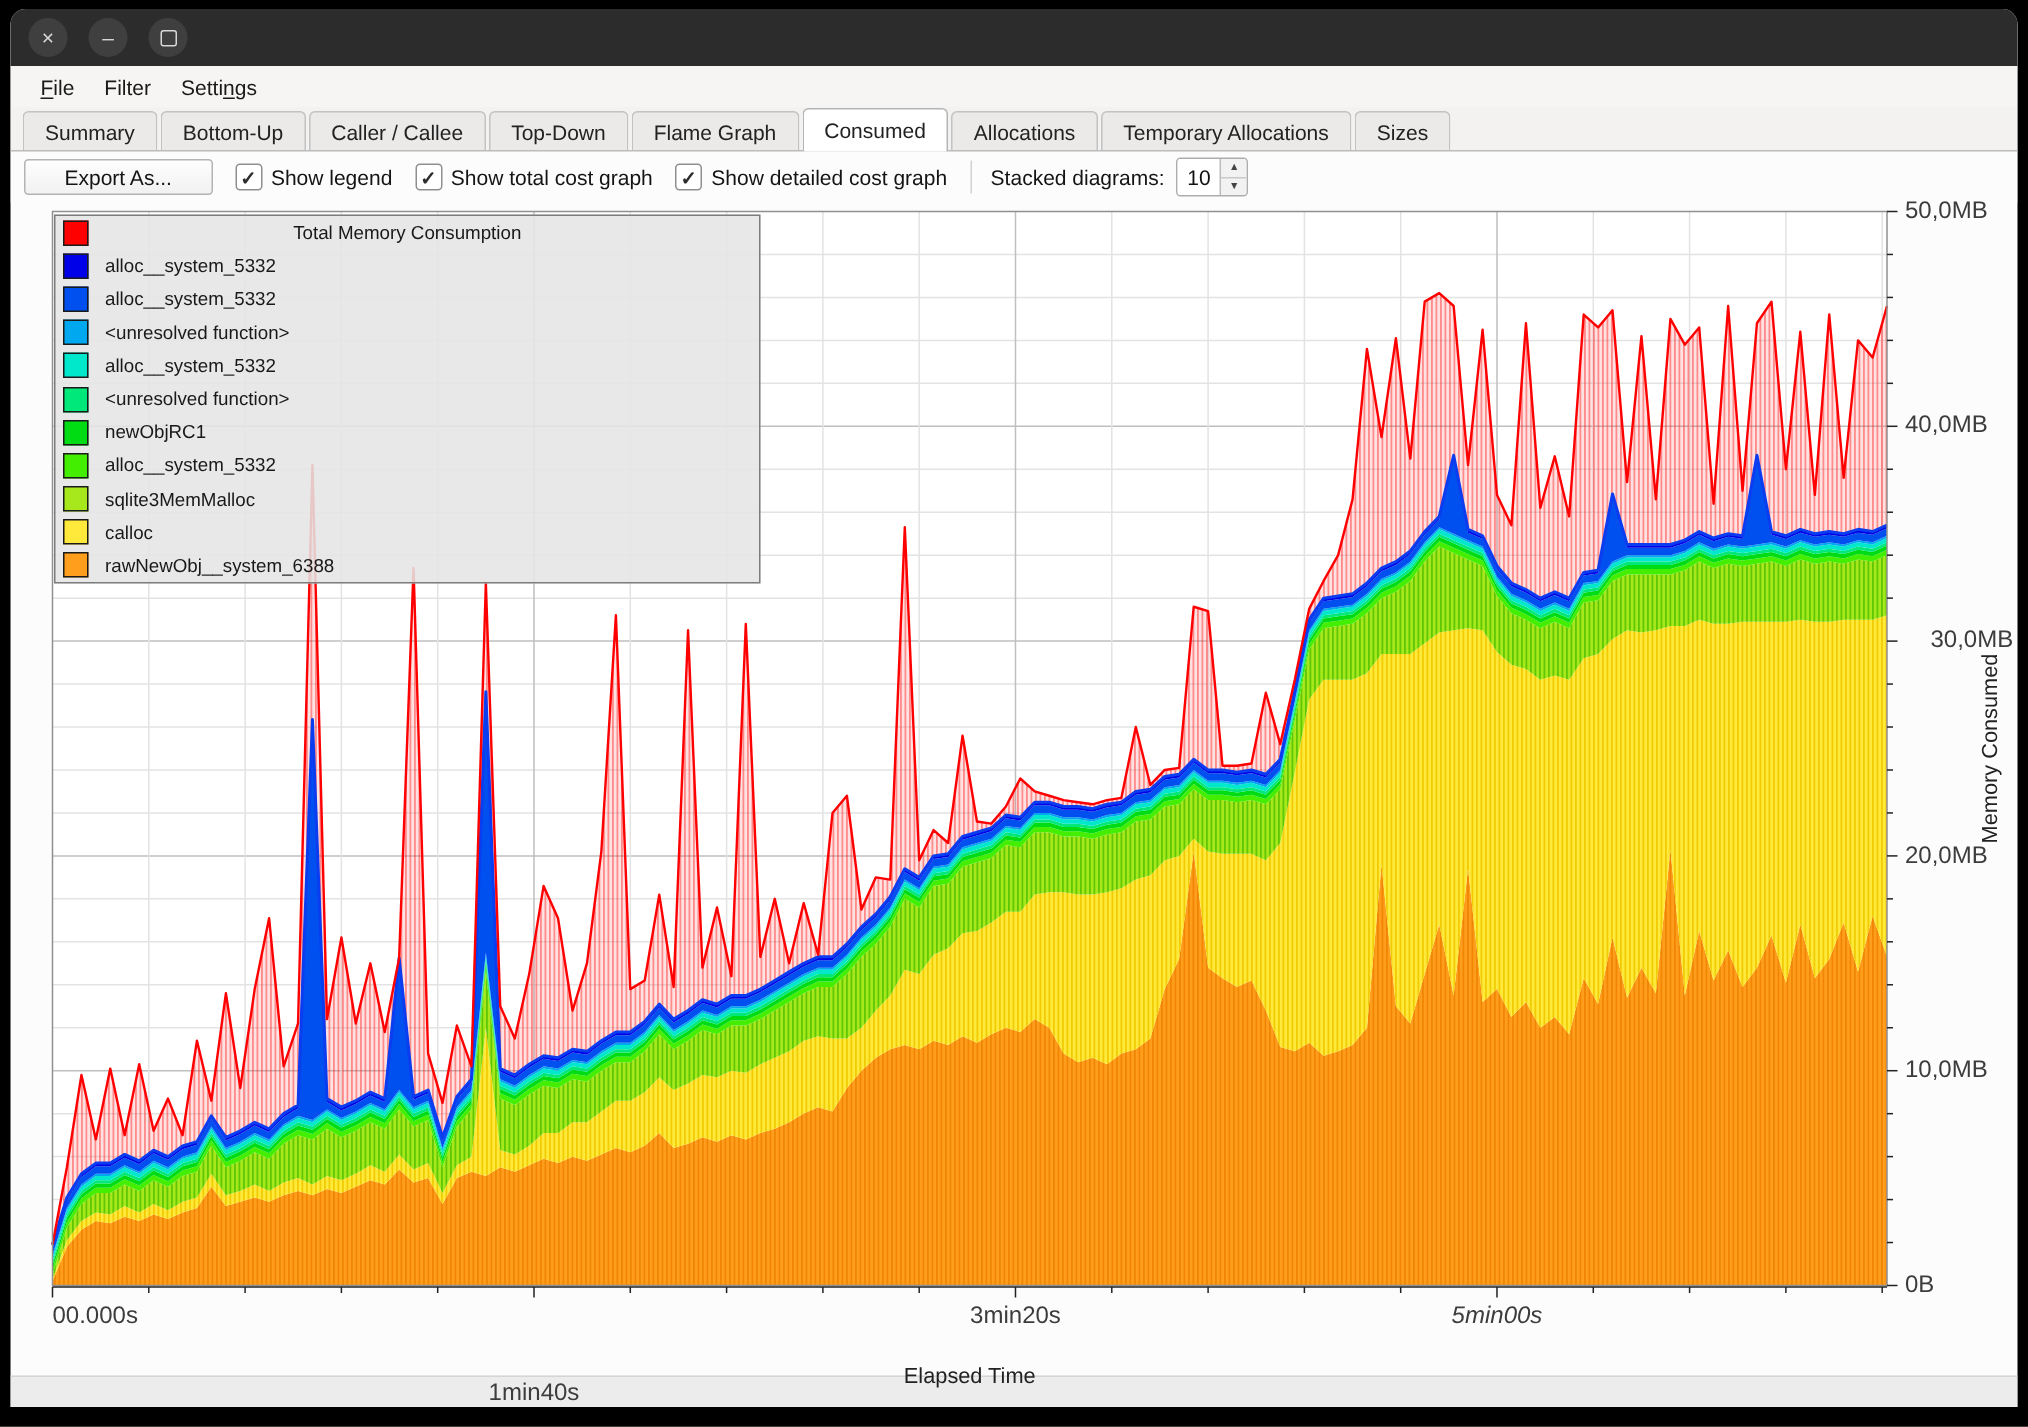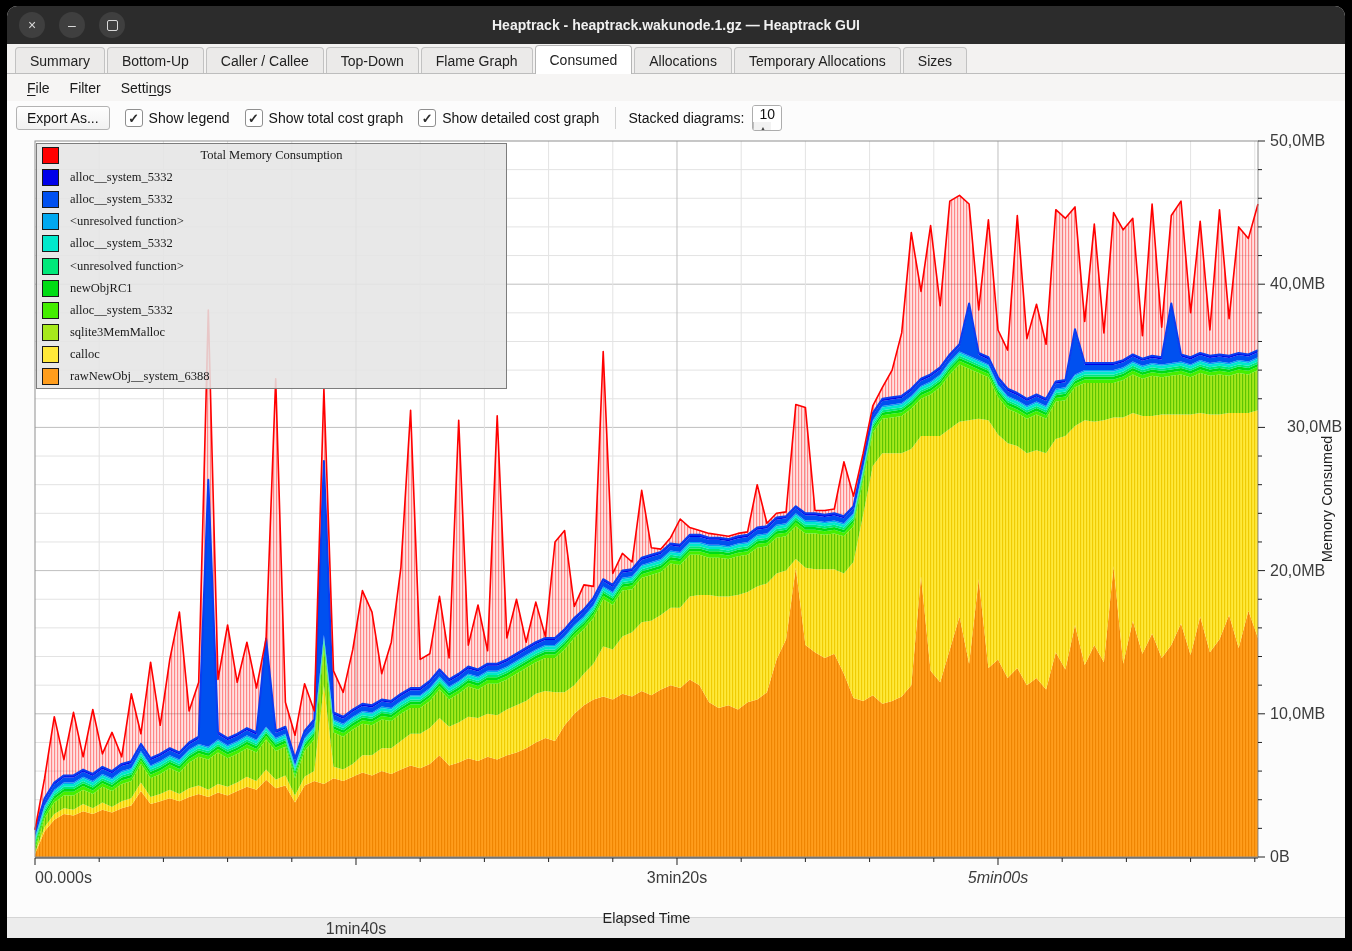--- a/index.html
+++ b/index.html
@@ -19,77 +19,76 @@
   .menuitem u{text-underline-offset:2px;}
   
   #tabbar{height:29px;background:#f3f2f1;display:flex;align-items:flex-end;padding-left:8px;
     border-bottom:1px solid #bdbdbd;position:relative;}
   .tab{height:25px;display:flex;align-items:center;padding:0 14px;font-size:14px;color:#222;
     background:#ebeae9;border:1px solid #c2c2c2;border-bottom:none;border-radius:4px 4px 0 0;margin-right:2px;}
   .tab.active{background:#ffffff;height:28px;margin-bottom:-1px;border-color:#b5b5b5;}
   
   #toolbar{height:34px;background:#fcfcfc;display:flex;align-items:center;padding-left:9px;font-size:14px;color:#141414;}
   #export-btn{border:1px solid #b3b3b3;border-radius:3px;background:linear-gradient(#fefefe,#f1f1f1);
-    padding:3px 10px;font-size:14px;color:#141414;}
+    padding:3px 26px;font-size:14px;color:#141414;}
   .cbgroup{display:flex;align-items:center;margin-left:15px;}
   .cbbox{width:16px;height:16px;border:1px solid #8f8f8f;border-radius:3px;background:#fff;
     display:flex;align-items:center;justify-content:center;font-size:13px;font-weight:bold;color:#2d2d2d;margin-right:6px;}
   .vsep{width:1px;height:22px;background:#d2d2d2;margin:0 12px 0 16px;}
-  #spinbox{display:flex;margin-left:8px;border:1px solid #adadad;border-radius:3px;overflow:hidden;height:24px;background:#fff;flex-direction:column;}
+  #spinbox{display:flex;margin-left:8px;border:1px solid #adadad;border-radius:3px;overflow:hidden;height:24px;background:#fff;}
   #spinvalue{width:28px;display:flex;align-items:center;justify-content:center;font-size:14px;color:#111;background:#fff;}
   #spinbtns{display:flex;flex-direction:column;border-left:1px solid #bdbdbd;}
   .spinbtn{width:17px;height:12px;background:#f2f2f2;display:flex;align-items:center;justify-content:center;
     font-size:7px;color:#444;line-height:1;}
   .spinbtn+.spinbtn{border-top:1px solid #c9c9c9;}
   
   #statusbar{position:absolute;left:0;right:0;bottom:0;height:20px;background:#ececec;border-top:1px solid #d5d5d5;}
   
   #chart-svg{position:absolute;left:0;top:0;z-index:5;}
   .ticklabel{position:absolute;font-size:16px;color:#3c3c3c;z-index:6;white-space:nowrap;}
   #xlabel{position:absolute;font-size:14.5px;color:#222;z-index:6;transform:translateX(-50%);}
   #ylabel{position:absolute;font-size:14.5px;color:#222;z-index:6;transform:translate(-50%,-50%) rotate(-90deg);white-space:nowrap;}
   
   #legend{position:absolute;z-index:7;background:rgba(229,229,229,0.87);border:1px solid #7d7d7d;
-    font-family:Liberation Serif, serif;font-size:12.5px;color:#191919;}
+    font-family:Liberation Sans, sans-serif;font-size:12.5px;color:#191919;}
   .lrow{display:flex;align-items:center;height:22.2px;position:relative;padding-left:5px;}
   .lswatch{width:15px;height:15px;border:1px solid #1a1a1a;flex:none;}
   .ltext{margin-left:11px;white-space:nowrap;text-align:center;}
   .lrow.title .ltext{position:absolute;left:0;right:0;text-align:center;margin:0;}
 </style>
 </head>
 <body>
 
 <div id="window">
   <div id="titlebar">
     <div class="winbtn">
         <span>×</span>
       </div>
     <div class="winbtn">
         <span>–</span>
       </div>
     <div class="winbtn">
         <span class="sq"></span>
       </div>
-    <div id="wintitle">Heaptrack - heaptrack.wakunode.1.gz — Heaptrack GUI</div>
   </div>
+  <div id="menubar">
+      <div class="menuitem"><u>F</u>ile</div>
+      <div class="menuitem">Filter</div>
+      <div class="menuitem">Setti<u>n</u>gs</div>
+    </div>
   <div id="tabbar">
       <div class="tab">Summary</div>
       <div class="tab">Bottom-Up</div>
       <div class="tab">Caller / Callee</div>
       <div class="tab">Top-Down</div>
       <div class="tab">Flame Graph</div>
       <div class="tab active">Consumed</div>
       <div class="tab">Allocations</div>
       <div class="tab">Temporary Allocations</div>
       <div class="tab">Sizes</div>
-    </div>
-  <div id="menubar">
-      <div class="menuitem"><u>F</u>ile</div>
-      <div class="menuitem">Filter</div>
-      <div class="menuitem">Setti<u>n</u>gs</div>
     </div>
   <div id="toolbar">
     <button id="export-btn">Export As...</button>
     <span id="cbs" style="display:flex">
         <span class="cbgroup">
           <span class="cbbox">✓</span>
           <span>Show legend</span>
         </span>
         <span class="cbgroup">
           <span class="cbbox">✓</span>

